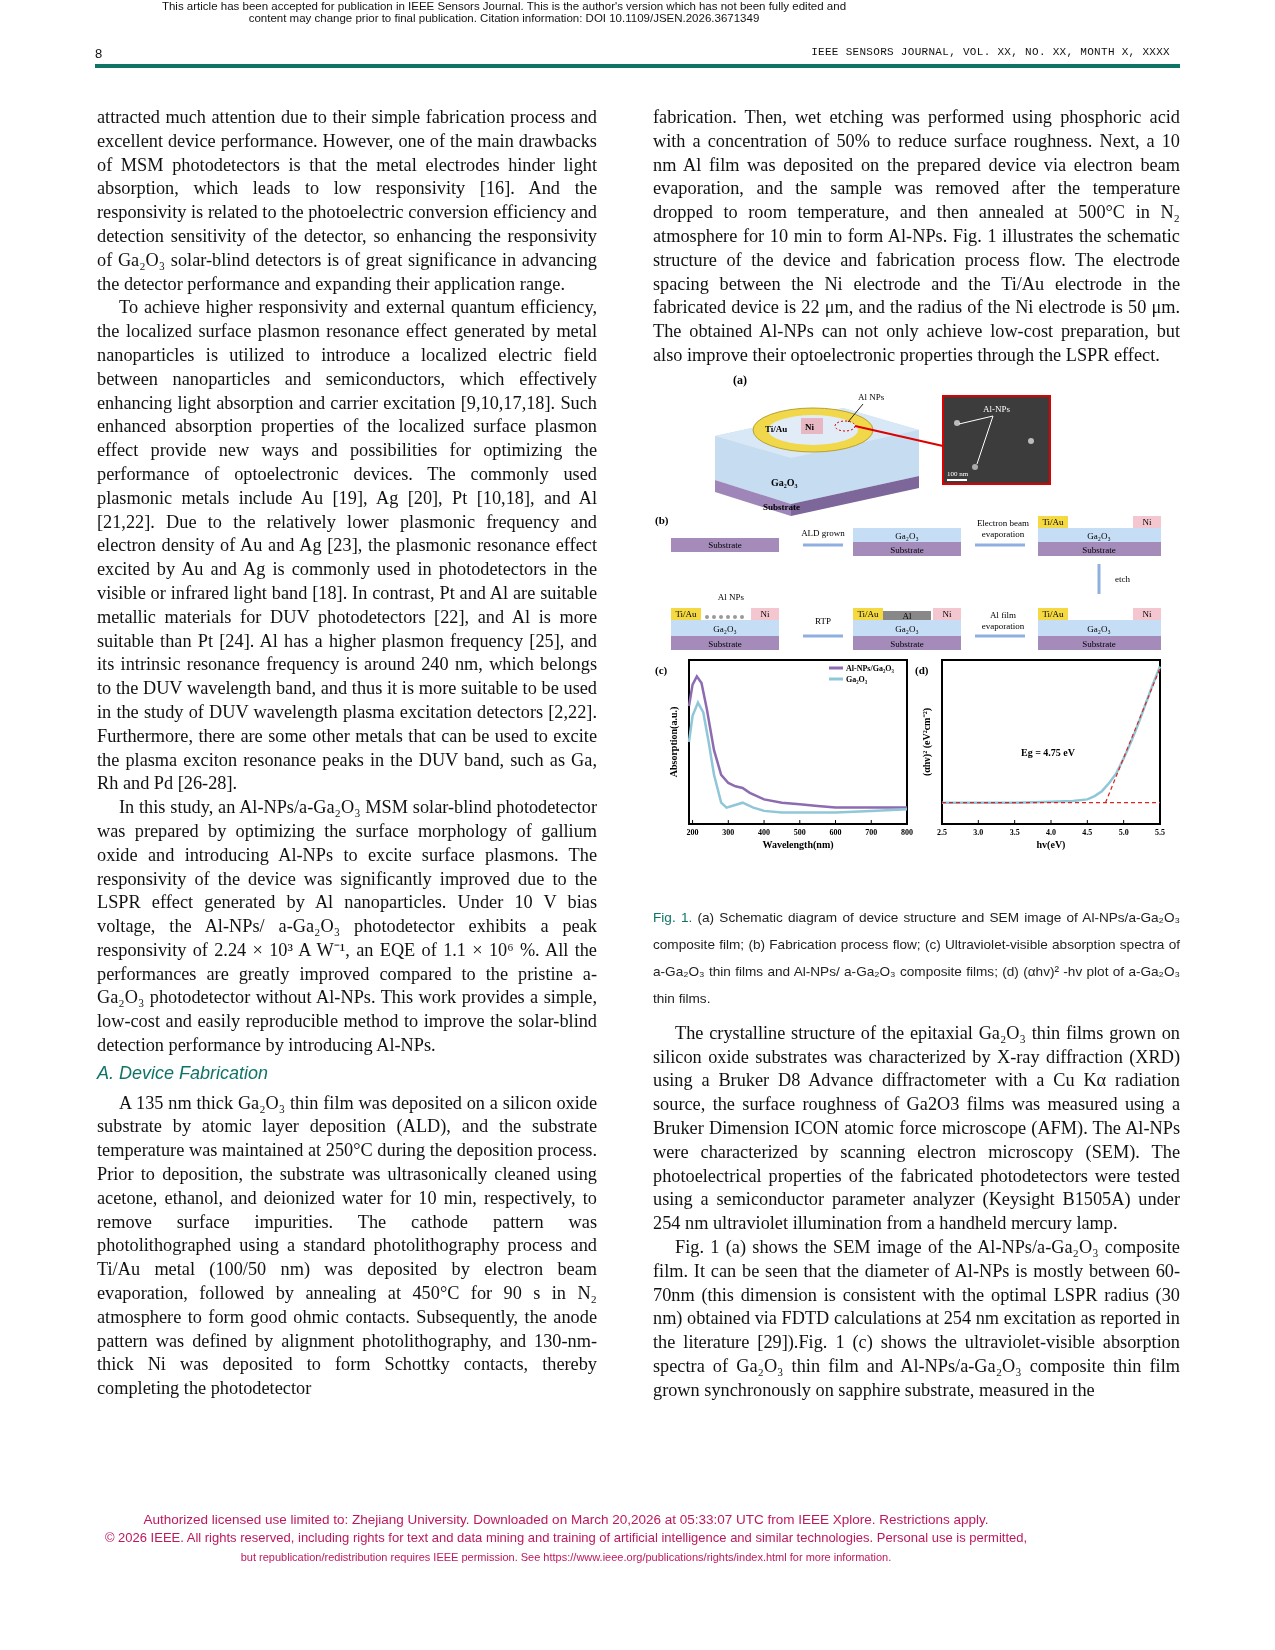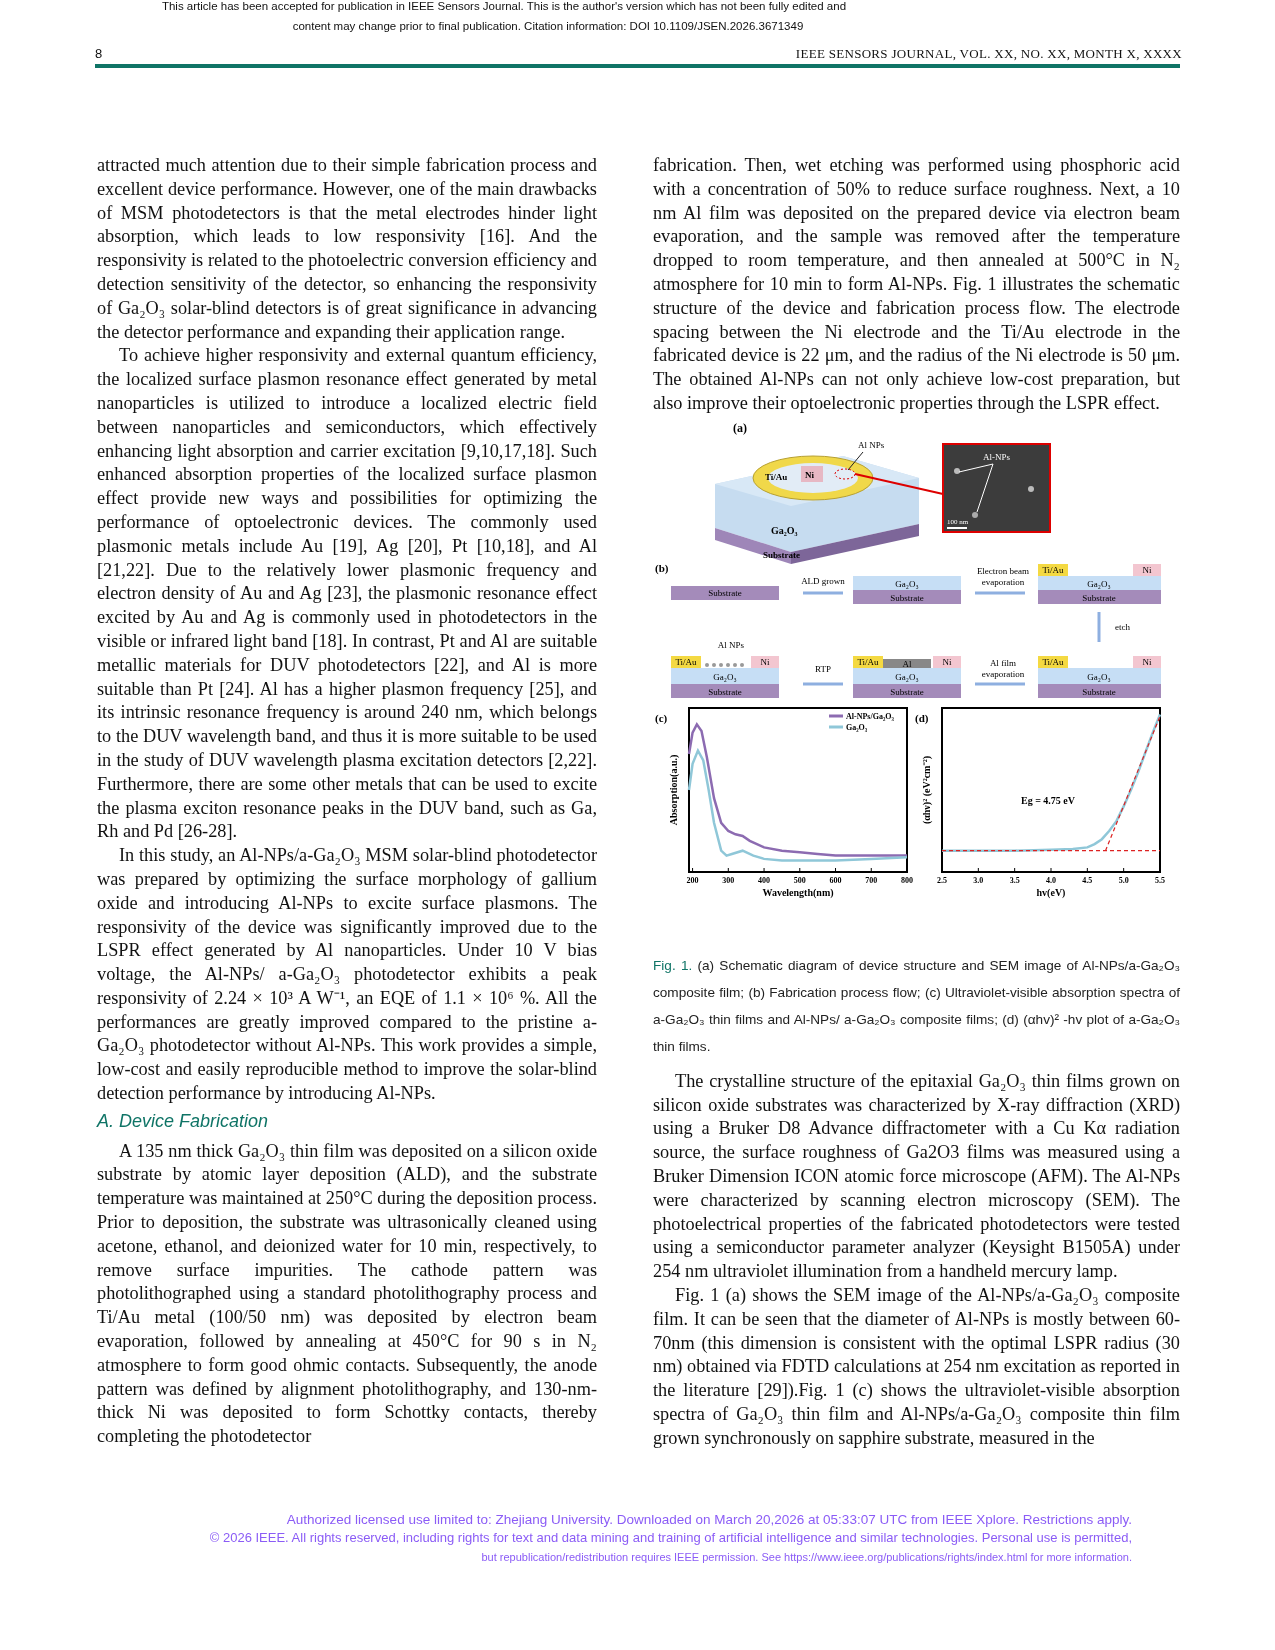--- a/index.html
+++ b/index.html
@@ -1,38 +1,38 @@
 <!DOCTYPE html>
 <html><head>
 <meta charset="utf-8">
 <style>
   html, body { margin:0; padding:0; background:#fff; }
   body { width:1275px; height:1650px; position:relative; overflow:hidden; font-family:"Liberation Serif", serif; color:#111; }
   .top-notice { position:absolute; left:0; width:1008px; text-align:center; font-family:"Liberation Sans", sans-serif; font-size:11.5px; color:#111; }
   .page-num { position:absolute; left:95px; top:46px; font-family:"Liberation Sans", sans-serif; font-size:13px; }
-  .running-head { position:absolute; right:93px; top:46px; font-family:Liberation Serif, serif; font-size:13px; letter-spacing:0.3px; }
+  .running-head { position:absolute; right:105px; top:46px; font-family:Liberation Mono, monospace; font-size:11px; letter-spacing:0.3px; }
   .rule { position:absolute; left:95px; top:64px; width:1085px; height:4px; background:#0f7466; }
-  .col { position:absolute; top:106px; width:500px; font-size:18.3px; line-height:23.8px; text-align:justify;margin-top:48px; }
+  .col { position:absolute; top:106px; width:500px; font-size:18.3px; line-height:23.8px; text-align:justify; }
   .col-left { left:97px; }
   .col-right { left:653px; width:527px; }
   .col p { margin:0; text-indent:22px; }
   .col p.noindent { text-indent:0; }
   .sec-head { font-family:"Liberation Sans", sans-serif; color:#1f4e9c; text-align:center; font-size:16.5px; margin:8px 0 10px 0; letter-spacing:0.5px; }
   .sub-head { font-family:"Liberation Sans", sans-serif; color:#0f7466; font-style:italic; font-size:18px; margin:4px 0 6px 0; }
   .caption { font-family:"Liberation Sans", sans-serif; font-size:13.6px; line-height:27px; text-align:justify; color:#222; margin:6px 0 10px 0; }
   .caption .figlabel { color:#0f7466; }
   .figure { position:relative; width:527px; height:530px; }
-  .footer { position:absolute; left:0; width:1132px; text-align:right; font-family:"Liberation Sans", sans-serif; color:#8b5cf6; }
+  .footer { position:absolute; left:0; width:1132px; text-align:center; font-family:"Liberation Sans", sans-serif; color:#be185d; }
   svg text { font-family:"Liberation Serif", serif; }
 </style>
 </head>
 <body>
 
 <div class="top-notice" style="top:0px;">This article has been accepted for publication in IEEE Sensors Journal. This is the author's version which has not been fully edited and</div>
-<div class="top-notice" style="top:20px;padding-left:44px;">content may change prior to final publication. Citation information: DOI 10.1109/JSEN.2026.3671349</div>
+<div class="top-notice" style="top:12px;">content may change prior to final publication. Citation information: DOI 10.1109/JSEN.2026.3671349</div>
 <div class="page-num">8</div>
 <div class="running-head">IEEE SENSORS JOURNAL, VOL. XX, NO. XX, MONTH X, XXXX</div>
 <div class="rule"></div>
 
 <div class="col col-left">
   <p class="noindent">attracted much attention due to their simple fabrication process and excellent device performance. However, one of the main drawbacks of MSM photodetectors is that the metal electrodes hinder light absorption, which leads to low responsivity [16]. And the responsivity is related to the photoelectric conversion efficiency and detection sensitivity of the detector, so enhancing the responsivity of Ga₂O₃ solar-blind detectors is of great significance in advancing the detector performance and expanding their application range.</p>
   <p>To achieve higher responsivity and external quantum efficiency, the localized surface plasmon resonance effect generated by metal nanoparticles is utilized to introduce a localized electric field between nanoparticles and semiconductors, which effectively enhancing light absorption and carrier excitation [9,10,17,18]. Such enhanced absorption properties of the localized surface plasmon effect provide new ways and possibilities for optimizing the performance of optoelectronic devices. The commonly used plasmonic metals include Au [19], Ag [20], Pt [10,18], and Al [21,22]. Due to the relatively lower plasmonic frequency and electron density of Au and Ag [23], the plasmonic resonance effect excited by Au and Ag is commonly used in photodetectors in the visible or infrared light band [18]. In contrast, Pt and Al are suitable metallic materials for DUV photodetectors [22], and Al is more suitable than Pt [24]. Al has a higher plasmon frequency [25], and its intrinsic resonance frequency is around 240 nm, which belongs to the DUV wavelength band, and thus it is more suitable to be used in the study of DUV wavelength plasma excitation detectors [2,22]. Furthermore, there are some other metals that can be used to excite the plasma exciton resonance peaks in the DUV band, such as Ga, Rh and Pd [26-28].</p>
   <p>In this study, an Al-NPs/a-Ga₂O₃ MSM solar-blind photodetector was prepared by optimizing the surface morphology of gallium oxide and introducing Al-NPs to excite surface plasmons. The responsivity of the device was significantly improved due to the LSPR effect generated by Al nanoparticles. Under 10 V bias voltage, the Al-NPs/ a-Ga₂O₃ photodetector exhibits a peak responsivity of 2.24 × 10³ A W⁻¹, an EQE of 1.1 × 10⁶ %. All the performances are greatly improved compared to the pristine a-Ga₂O₃ photodetector without Al-NPs. This work provides a simple, low-cost and easily reproducible method to improve the solar-blind detection performance by introducing Al-NPs.</p>
   <div class="sub-head">A.   Device Fabrication</div>
   <p>A 135 nm thick Ga₂O₃ thin film was deposited on a silicon oxide substrate by atomic layer deposition (ALD), and the substrate temperature was maintained at 250°C during the deposition process. Prior to deposition, the substrate was ultrasonically cleaned using acetone, ethanol, and deionized water for 10 min, respectively, to remove surface impurities. The cathode pattern was photolithographed using a standard photolithography process and Ti/Au metal (100/50 nm) was deposited by electron beam evaporation, followed by annealing at 450°C for 90 s in N₂ atmosphere to form good ohmic contacts. Subsequently, the anode pattern was defined by alignment photolithography, and 130-nm-thick Ni was deposited to form Schottky contacts, thereby completing the photodetector</p>

